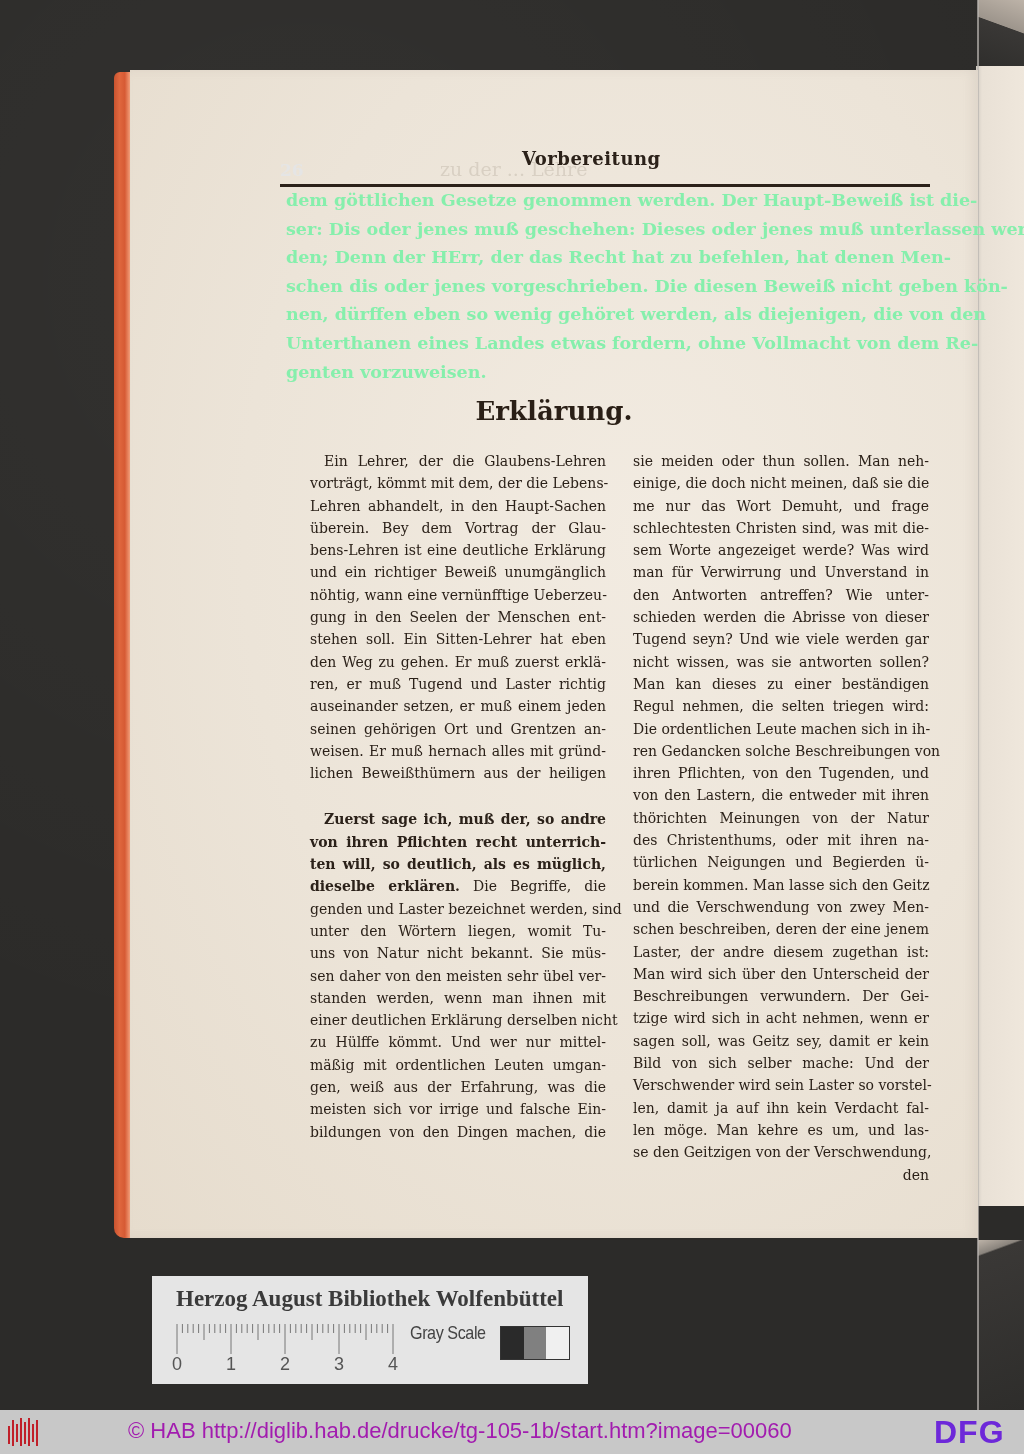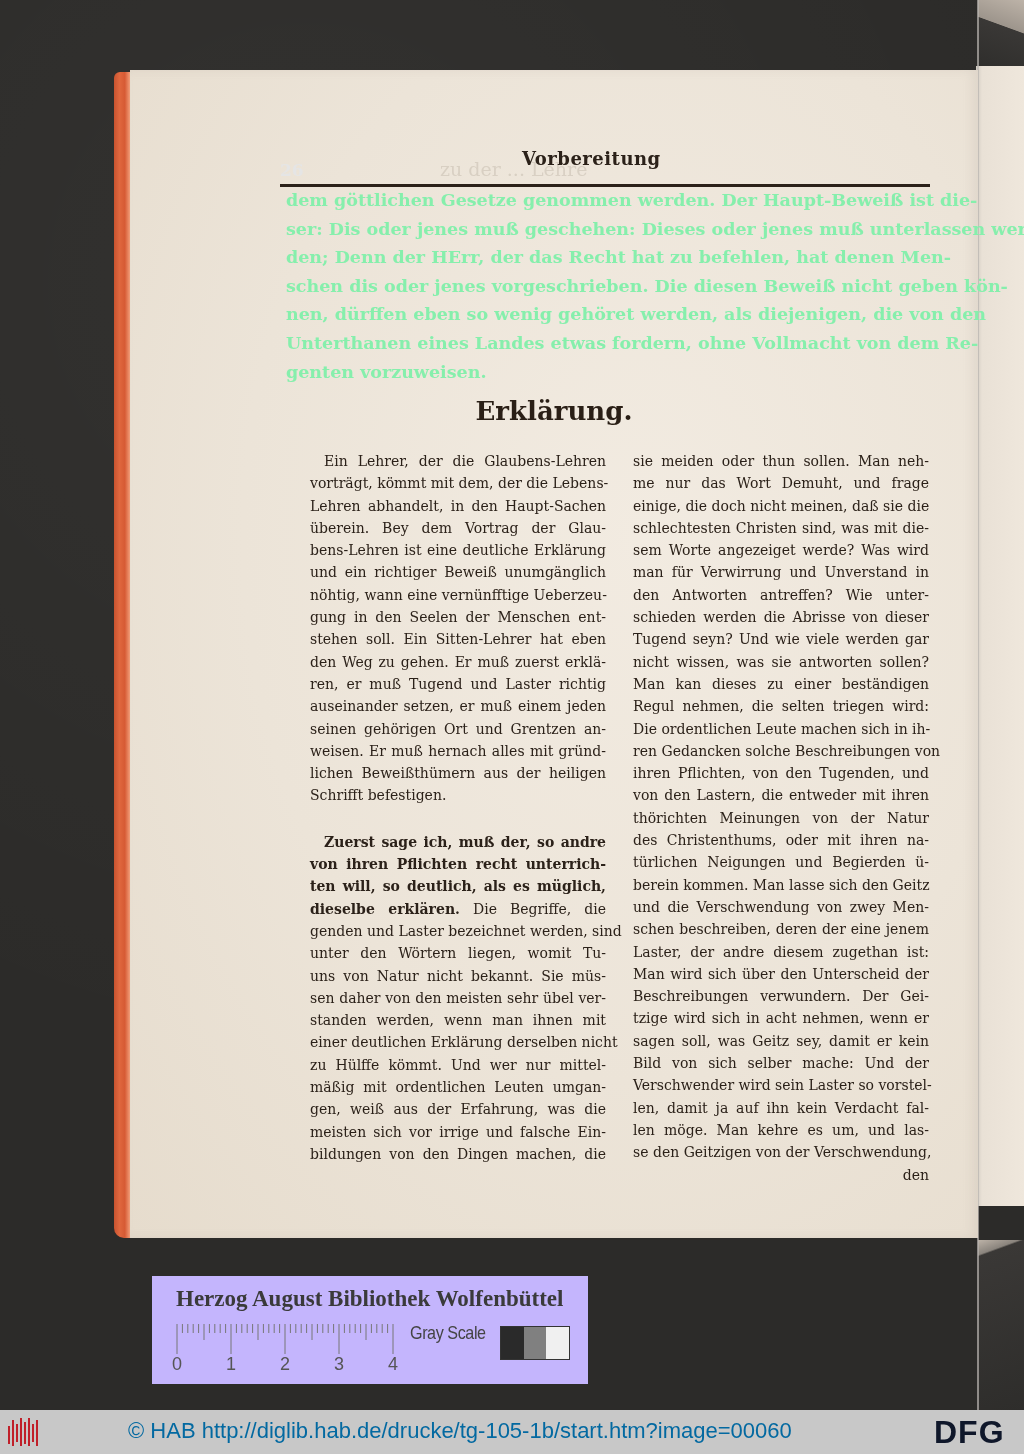--- a/index.html
+++ b/index.html
@@ -76,21 +76,21 @@
   .col .line.last { text-align-last:left; }
   .col .line.right { text-align:left; text-align-last:right; }
   .col .line.bold { font-weight:bold; }
   .col-left { left:310px; }
   .col-right { left:633px; }
   .para-gap { display:block; height:24px; }
   .indent { padding-left:14px; }
 
   
   .label-card {
-    position:absolute; left:152px; top:1276px; width:436px; height:108px; background:#c4b5fd;
+    position:absolute; left:152px; top:1276px; width:436px; height:108px; background:#e5e5e5;
   }
   .label-title {
     position:absolute; left:24px; top:10px; font-family:"Liberation Serif", serif;
     font-weight:bold; font-size:23px; color:#3a3a3a; white-space:nowrap;
   }
   .ruler-ticks {
     position:absolute; left:0; top:0; width:220px; height:30px;
   }
   .ruler-labels span {
     position:absolute; top:78px; font-family:"Liberation Sans", sans-serif; font-size:18px; color:#555;
@@ -106,25 +106,25 @@
 
   
   .footer {
     position:absolute; left:0; top:1410px; width:1024px; height:44px; background:#c8c8c8;
   }
   .footer-logo {
     position:absolute; left:6px; top:6px; width:36px; height:32px;
   }
   .footer-text {
     position:absolute; left:128px; top:8px; font-family:"Liberation Sans", sans-serif;
-    font-size:22px; color:#0369a1; white-space:nowrap;
+    font-size:22px; color:#a21caf; white-space:nowrap;
   }
   .dfg {
     position:absolute; left:934px; top:4px; font-family:"Liberation Sans", sans-serif;
-    font-weight:bold; font-size:32px; color:#0f172a; letter-spacing:1px;
+    font-weight:bold; font-size:32px; color:#6d28d9; letter-spacing:1px;
   }
   .bleed {
     position:absolute; color:rgba(90,75,60,0.14); font-size:14px; white-space:nowrap;
   }
 </style>
 </head>
 <body>
 
 <div class="backdrop"></div>
 <div class="next-page-top"></div>
@@ -164,43 +164,42 @@
   <span class="line">und ein richtiger Beweiß unumgänglich</span>
   <span class="line">nöhtig, wann eine vernünfftige Ueberzeu-</span>
   <span class="line">gung in den Seelen der Menschen ent-</span>
   <span class="line">stehen soll.  Ein Sitten-Lehrer hat eben</span>
   <span class="line">den Weg zu gehen. Er muß zuerst erklä-</span>
   <span class="line">ren, er muß Tugend und Laster richtig</span>
   <span class="line">auseinander setzen, er muß einem jeden</span>
   <span class="line">seinen gehörigen Ort und Grentzen an-</span>
   <span class="line">weisen. Er muß hernach alles mit gründ-</span>
   <span class="line">lichen Beweißthümern aus der heiligen</span>
-  <span class="line last">Schrifft befestigen.</span>
   <span class="para-gap"></span>
   <span class="line bold indent">Zuerst sage ich, muß der, so andre</span>
   <span class="line bold">von ihren Pflichten recht unterrich-</span>
   <span class="line bold">ten will, so deutlich, als es müglich,</span>
   <span class="line"><b>dieselbe erklären.</b><span>  Die Begriffe, die</span></span>
   <span class="line">genden und Laster bezeichnet werden, sind</span>
   <span class="line">unter den Wörtern liegen, womit Tu-</span>
   <span class="line">uns von Natur nicht bekannt.  Sie müs-</span>
   <span class="line">sen daher von den meisten sehr übel ver-</span>
   <span class="line">standen werden, wenn man ihnen mit</span>
   <span class="line">einer deutlichen Erklärung derselben nicht</span>
   <span class="line">zu Hülffe kömmt.  Und wer nur mittel-</span>
   <span class="line">mäßig mit ordentlichen Leuten umgan-</span>
   <span class="line">gen, weiß aus der Erfahrung, was die</span>
   <span class="line">meisten sich vor irrige und falsche Ein-</span>
   <span class="line">bildungen von den Dingen machen, die</span>
 </div>
 
 <div class="col col-right">
   <span class="line">sie meiden oder thun sollen.   Man neh-</span>
+  <span class="line">einige, die doch nicht meinen, daß sie die</span>
   <span class="line">me nur das Wort Demuht, und frage</span>
-  <span class="line">einige, die doch nicht meinen, daß sie die</span>
   <span class="line">schlechtesten Christen sind, was mit die-</span>
   <span class="line">sem Worte angezeiget werde? Was wird</span>
   <span class="line">man für Verwirrung und Unverstand in</span>
   <span class="line">den Antworten antreffen?  Wie unter-</span>
   <span class="line">schieden werden die Abrisse von dieser</span>
   <span class="line">Tugend seyn? Und wie viele werden gar</span>
   <span class="line">nicht wissen, was sie antworten sollen?</span>
   <span class="line">Man kan dieses zu einer beständigen</span>
   <span class="line">Regul nehmen, die selten triegen wird:</span>
   <span class="line">Die ordentlichen Leute machen sich in ih-</span>

